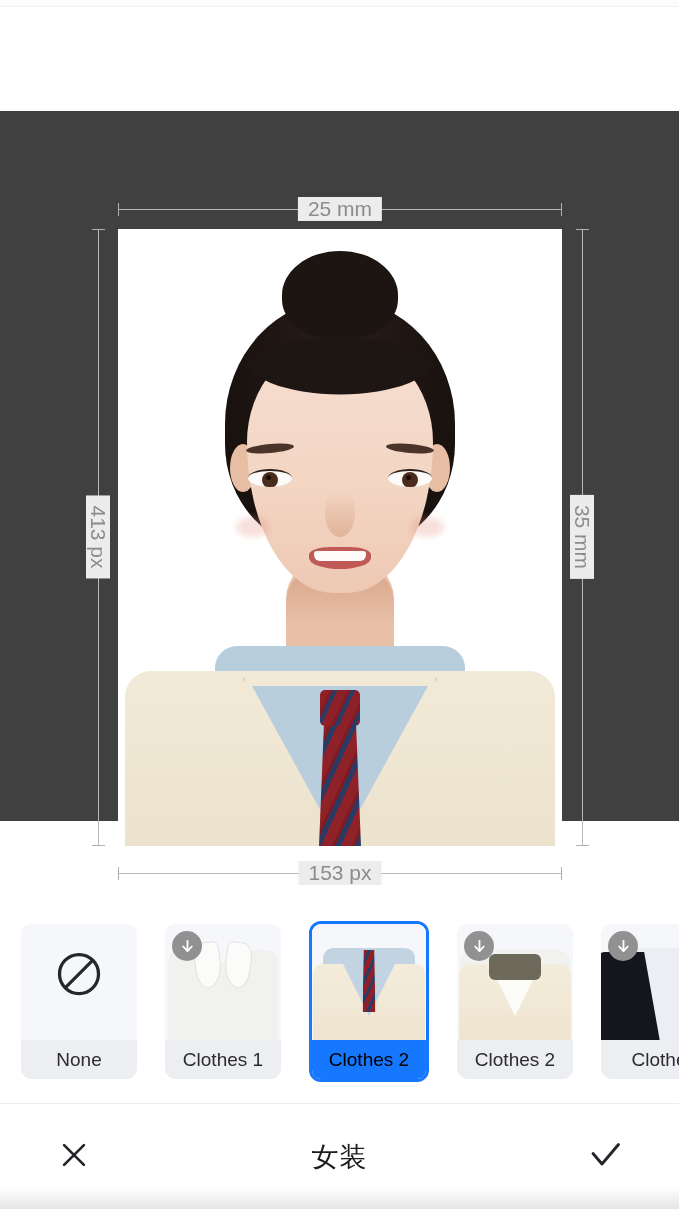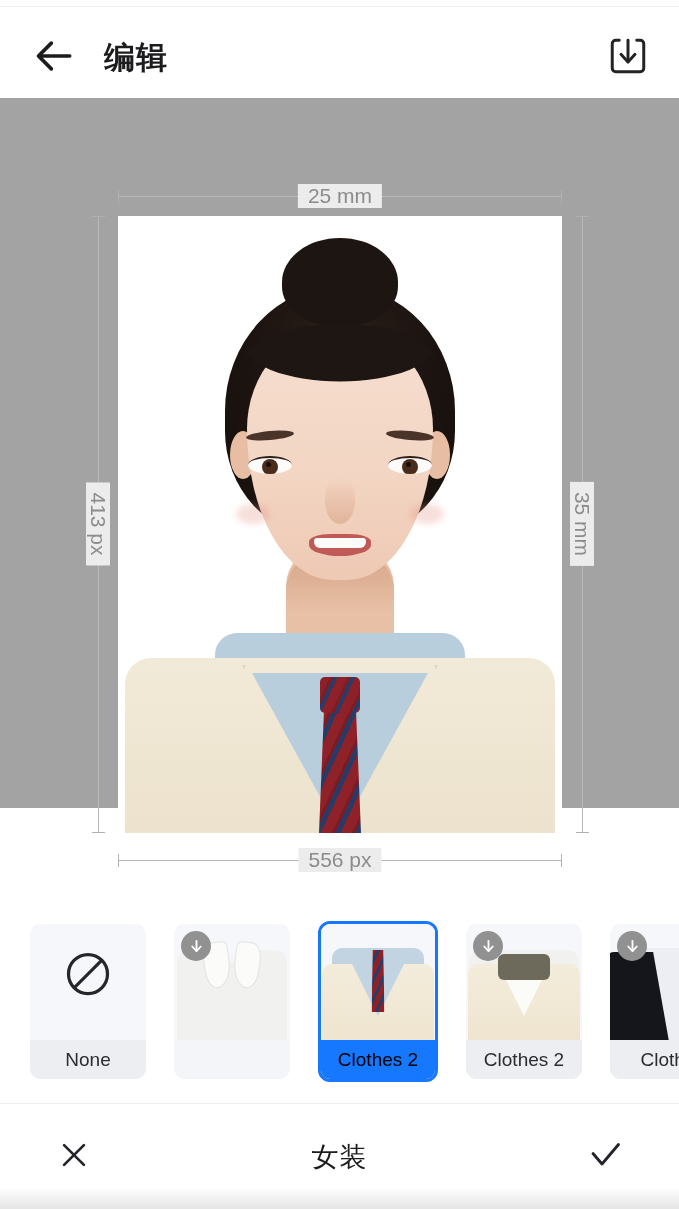--- a/index.html
+++ b/index.html
@@ -33,22 +33,22 @@
     margin-left: 12px; letter-spacing: 1px;
   }
   .download-btn {
     position: absolute; right: 22px; top: 50%; transform: translateY(-50%);
     width: 58px; height: 58px;
     display: flex; align-items: center; justify-content: center; cursor: pointer;
   }
 
   
   .canvas {
-    position: absolute; top: 98px; left: 0; width: 679px; height: 710px;
-    background: #a3a3a3;
+    position: absolute; top: 111px; left: 0; width: 679px; height: 710px;
+    background: #404040;
   }
 
   
   .photo-frame {
     position: absolute; left: 118px; top: 118px; width: 444px; height: 617px;
     background: #ffffff; overflow: hidden;
   }
   .photo {
     position: absolute; inset: 0; background: #ffffff;
   }
@@ -200,21 +200,21 @@
   .dim-label {
     position: absolute; color: #8c8c8c; font-size: 21px;
     background: #ececec; padding: 0 10px; white-space: nowrap;
   }
   .dim-label.vert { transform-origin: center center; }
 
   
   .clothes-strip {
     position: absolute; top: 900px; left: 0; width: 679px; height: 203px;
     background: #ffffff; display: flex; align-items: center;
-    padding-left: 30px; gap: 28px; overflow: hidden;
+    padding-left: 21px; gap: 28px; overflow: hidden;
   }
   .cl-card {
     position: relative; width: 116px; height: 155px; flex: 0 0 auto;
     border-radius: 11px; overflow: hidden; background: #f4f5f8; cursor: pointer;
   }
   .cl-card.selected {
     width: 120px; height: 161px;
     border: 3px solid #1677ff; border-radius: 12px; background: #fff;
   }
   .cl-thumb {
@@ -302,40 +302,20 @@
     background: linear-gradient(180deg, rgba(0,0,0,0) 0%, rgba(0,0,0,.10) 100%);
   }
 </style>
 </head>
 <body>
 
 <div id="app">
 
   <div class="status-strip"></div>
 
-  <div class="header">
-    <div class="back-btn">
-      <span>
-        <svg width="44" height="44" viewBox="0 0 24 24" fill="none" stroke="#1c1c1e" stroke-width="2" stroke-linecap="round" stroke-linejoin="round">
-          <line x1="20" y1="12" x2="4" y2="12"></line>
-            <polyline points="10,5 3,12 10,19"></polyline>
-        </svg>
-      </span>
-    </div>
-    <div class="header-title">编辑</div>
-    <div class="download-btn">
-      <span>
-        <svg width="42" height="42" viewBox="0 0 24 24" fill="none" stroke="#232323" stroke-width="1.7" stroke-linecap="round" stroke-linejoin="round">
-          <path d="M7 3 H5 a2 2 0 0 0 -2 2 v14 a2 2 0 0 0 2 2 h14 a2 2 0 0 0 2 -2 V5 a2 2 0 0 0 -2 -2 h-2"></path>
-          <line x1="12" y1="3" x2="12" y2="15"></line>
-          <polyline points="8,11 12,15.5 16,11"></polyline>
-        </svg>
-      </span>
-    </div>
-  </div>
 
   <div class="canvas">
 
     <div class="dim-line dim-h" style="left:118px; top:98px; width:444px;"></div>
     <div class="tick-v" style="left:118px; top:92px;"></div>
     <div class="tick-v" style="left:561px; top:92px;"></div>
     <div class="dim-label" style="left:340px; top:86px; transform:translateX(-50%);">25 mm</div>
 
     <div class="dim-line dim-v" style="left:98px; top:118px; height:617px;"></div>
     <div class="tick-h" style="left:92px; top:118px;"></div>
@@ -343,21 +323,21 @@
     <div class="dim-label vert" style="left:98px; top:426px; transform:translate(-50%,-50%) rotate(90deg);">413 px</div>
 
     <div class="dim-line dim-v" style="left:582px; top:118px; height:617px;"></div>
     <div class="tick-h" style="left:576px; top:118px;"></div>
     <div class="tick-h" style="left:576px; top:734px;"></div>
     <div class="dim-label vert" style="left:582px; top:426px; transform:translate(-50%,-50%) rotate(90deg);">35 mm</div>
 
     <div class="dim-line dim-h" style="left:118px; top:762px; width:444px;"></div>
     <div class="tick-v" style="left:118px; top:756px;"></div>
     <div class="tick-v" style="left:561px; top:756px;"></div>
-    <div class="dim-label" style="left:340px; top:750px; transform:translateX(-50%);">556 px</div>
+    <div class="dim-label" style="left:340px; top:750px; transform:translateX(-50%);">153 px</div>
 
     <div class="photo-frame">
       <div class="photo">
         <div class="person">
           <div class="neck"></div>
           <div class="neck-shade"></div>
 
           <div class="collar">
             <div class="collar-notch"></div>
           </div>
@@ -412,20 +392,21 @@
           <line x1="12" y1="4" x2="12" y2="18"></line>
             <polyline points="6,12 12,18.5 18,12"></polyline>
         </svg>
       </div>
       <div class="cl-thumb">
         <div class="t-shirt-white"></div>
         <div class="t-neckhole"></div>
         <div class="t-collar-w-l"></div>
         <div class="t-collar-w-r"></div>
       </div>
+      <div class="cl-label">Clothes 1</div>
     </div>
 
     <div class="cl-card selected">
       <div class="cl-thumb">
         <div class="t-blue"></div>
         <div class="t-cream"></div>
         <div class="t-v"></div>
         <div class="t-tie"></div>
       </div>
       <div class="cl-label">Clothes 2</div>

